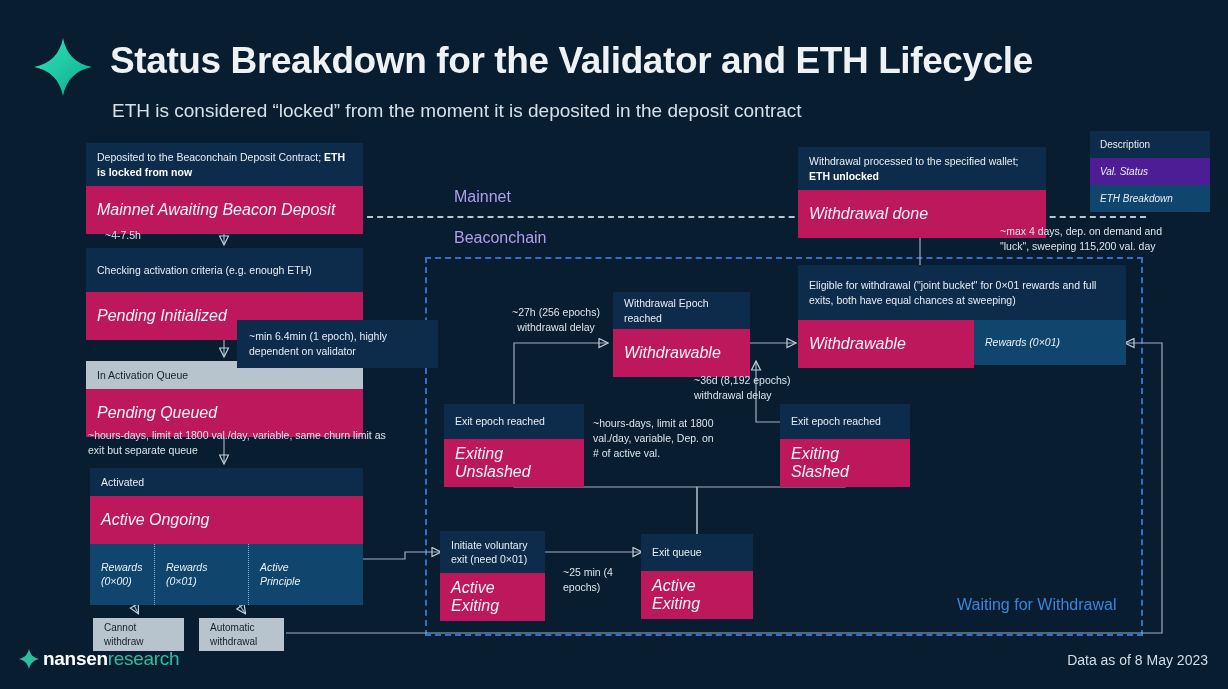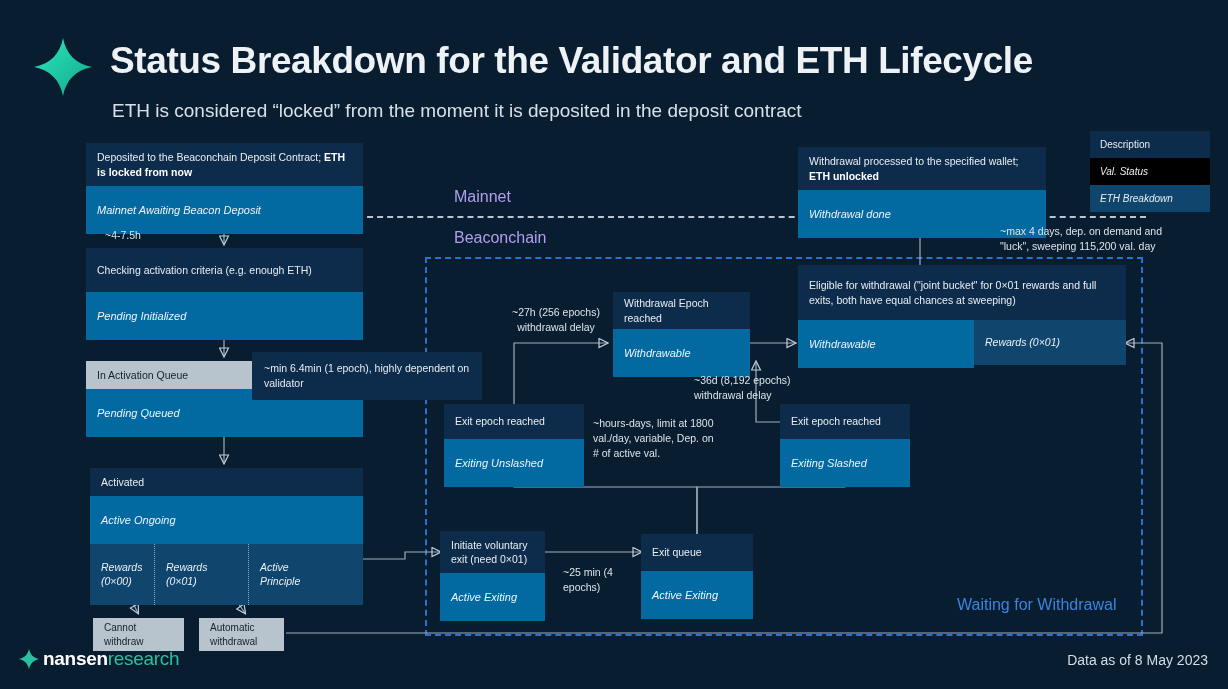--- a/index.html
+++ b/index.html
@@ -25,22 +25,22 @@
 
   
   .node { position: absolute; }
   .desc-cell {
     background: #0d2c4b; color: #e9eef2;
     font-size: 10.5px; line-height: 1.35;
     padding: 9px 11px; display: flex; align-items: center;
   }
   .desc-cell b { color: #ffffff; }
   .status-cell {
-    background: #0369a1; color: #f0f4f7;
-    font-size: 11px; font-style: italic;
+    background: #be185d; color: #f0f4f7;
+    font-size: 16px; font-style: italic;
     padding: 24px 11px; display: flex; align-items: center;
   }
   .eth-row { display: flex; background: #10456e; }
   .eth-cell {
     color: #eaf1f6; font-size: 10.5px; font-style: italic;
     padding: 10px 11px; display: flex; align-items: center;
     line-height: 1.3;
   }
   .eth-cell + .eth-cell { border-left: 1px dotted #8fa9bd; }
 
@@ -48,21 +48,21 @@
   .light-box {
     background: #b7c3cd; color: #14212b;
     font-size: 10.5px; line-height: 1.35;
     padding: 8px 11px; display: flex; align-items: center;
   }
 
   
   .legend { position: absolute; left: 1090px; top: 131px; width: 120px; }
   .legend-row { font-size: 10px; padding: 8px 10px; color: #e9eef2; }
   .legend-desc   { background: #0d2c4b; }
-  .legend-status { background: #000000; font-style: italic; }
+  .legend-status { background: #4c1d95; font-style: italic; }
   .legend-eth    { background: #10456e; font-style: italic; }
 
   
   .note {
     position: absolute; color: #dbe4ea;
     font-size: 10.5px; line-height: 1.45;
   }
   .note-box {
     position: absolute; background: #0d2c4b; color: #e4ecf2;
     font-size: 10.5px; line-height: 1.45; padding: 9px 12px;
@@ -233,22 +233,23 @@
 
   <div class="node" style="left:798px; top:147px; width:248px;">
     <div class="desc-cell" style="height:43px;">
       <span><span>Withdrawal processed to the specified wallet; </span><b>ETH unlocked</b></span>
     </div>
     <div class="status-cell" style="height:27px;">Withdrawal done</div>
   </div>
 
   <div class="note" style="left:105px; top:228px;">~4-7.5h</div>
 
-  <div class="note-box" style="left:252px; top:320px; width:230px;margin-top:32px;">~min 6.4min (1 epoch), highly dependent on validator</div>
-
+  <div class="note-box" style="left:237px; top:320px; width:201px;">~min 6.4min (1 epoch), highly dependent on validator</div>
+
+  <div class="note" style="left:88px; top:428px; width:315px;">~hours-days, limit at 1800 val./day, variable, same churn limit as exit but separate queue</div>
 
   <div class="note" style="left:491px; top:305px; width:130px;text-align:center;">~27h (256 epochs) withdrawal delay</div>
 
   <div class="note" style="left:694px; top:373px; width:120px;">~36d (8,192 epochs) withdrawal delay</div>
 
   <div class="note" style="left:593px; top:416px; width:125px;">~hours-days, limit at 1800 val./day, variable, Dep. on # of active val.</div>
 
   <div class="note" style="left:563px; top:565px; width:70px;">~25 min (4 epochs)</div>
 
   <div class="note" style="left:1000px; top:224px; width:165px;">~max 4 days, dep. on demand and "luck", sweeping 115,200 val. day</div>

